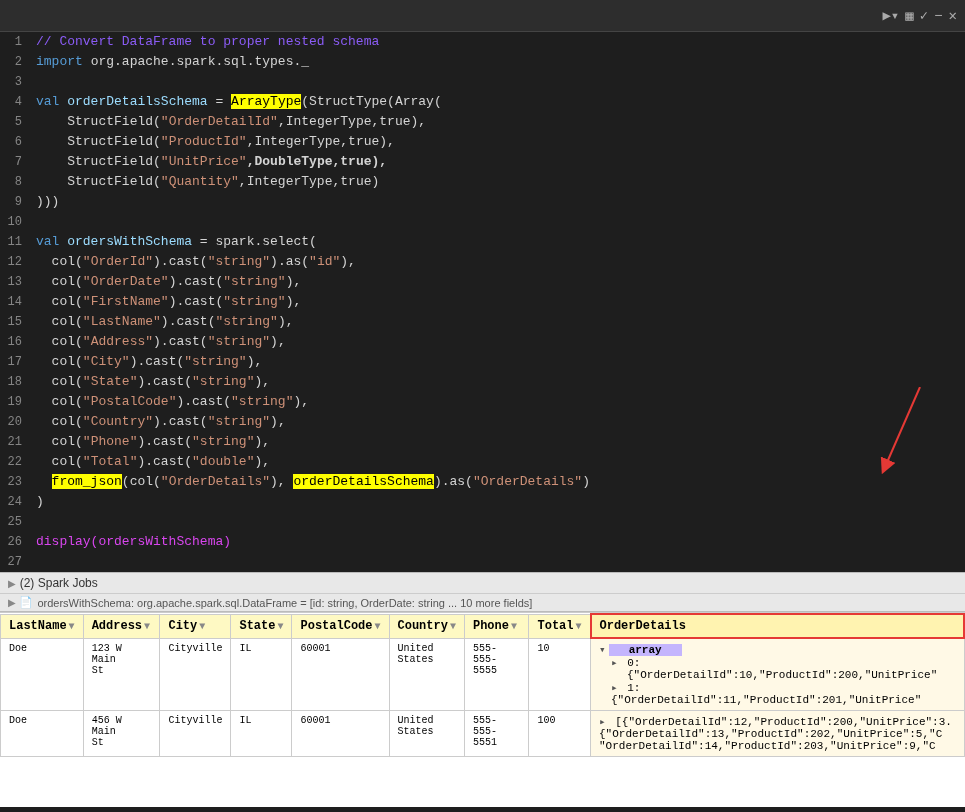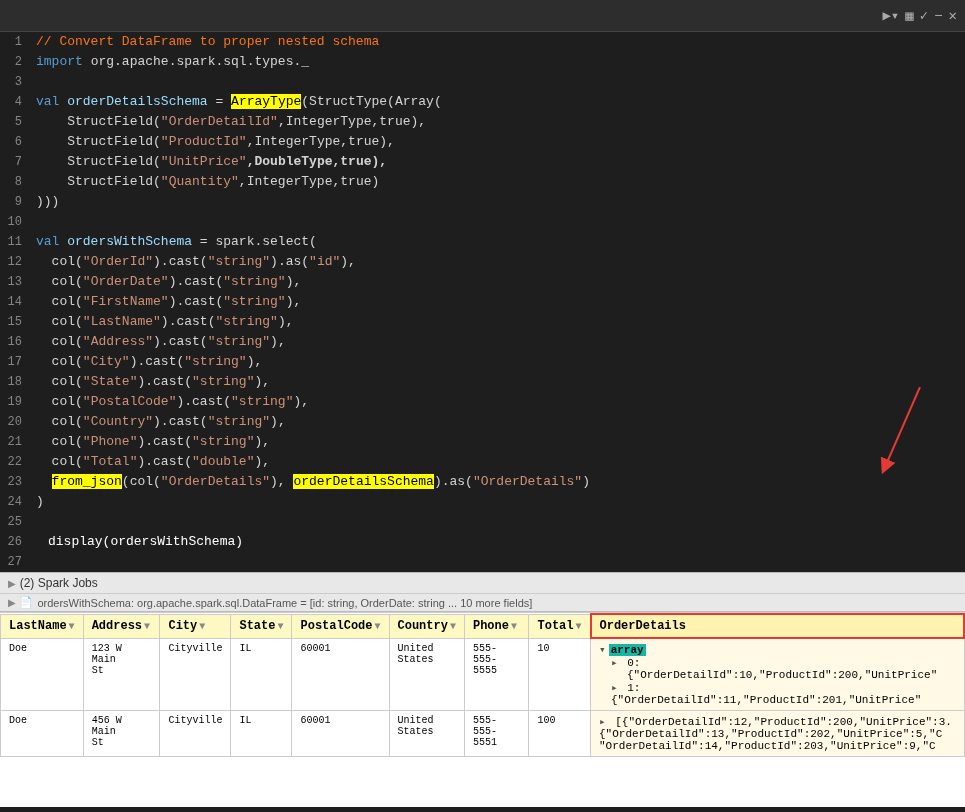--- a/index.html
+++ b/index.html
@@ -51,21 +51,21 @@
     }
     .line-content {
       flex: 1;
       white-space: pre;
       padding-left: 4px;
     }
 
     
     .kw { color: #569cd6; } 
     .str { color: #ce9178; } 
-    .comment { color: #f97316; }
+    .comment { color: #8b5cf6; }
     .var { color: #9cdcfe; }
     .highlight-yellow { background: #ffff00; color: #000; }
 
     .spark-jobs-bar {
       background: #f0f0f0;
       border-top: 1px solid #ccc;
       border-bottom: 1px solid #ccc;
       padding: 3px 8px;
       font-size: 12px;
       color: #333;
@@ -119,24 +119,24 @@
       padding: 4px 8px;
       vertical-align: top;
       font-size: 10px;
     }
     .order-details-cell {
       background: #fff9e6;
       font-size: 11px;
       min-width: 250px;
     }
     .array-label {
-      background: #14b8a6;
+      background: #c4b5fd;
       color: #000;
       font-weight: bold;
-      padding: 0 2px;
+      padding: 0 20px;
     }
     .expand-arrow { color: #555; margin-right: 3px; }
 
     
     .annotation-box {
       position: absolute;
       right: 30px;
       top: 280px;
       background: #fff;
       border: 2px solid #e53935;
@@ -286,21 +286,21 @@
       <span class="line-content"><span style="color:#d4d4d4;">)</span></span>
     </div>
 
     <div class="code-line">
       <span class="line-num">25</span>
       <span class="line-content"> </span>
     </div>
 
     <div class="code-line">
       <span class="line-num">26</span>
-      <span class="line-content"><span style="color:#ffffff;margin-left:12px;">display(ordersWithSchema)</span></span>
+      <span class="line-content"><span style="color:#d946ef;">display(ordersWithSchema)</span></span>
     </div>
 
     <div class="code-line">
       <span class="line-num">27</span>
       <span class="line-content"> </span>
     </div>
 
 
     <svg style="position:absolute; right:30px; top:355px; z-index:10;" width="80" height="90" viewBox="0 0 80 90">
       <line x1="65" y1="0" x2="30" y2="80" stroke="#e53935" stroke-width="2" marker-end="url(#arrowhead)"></line>

